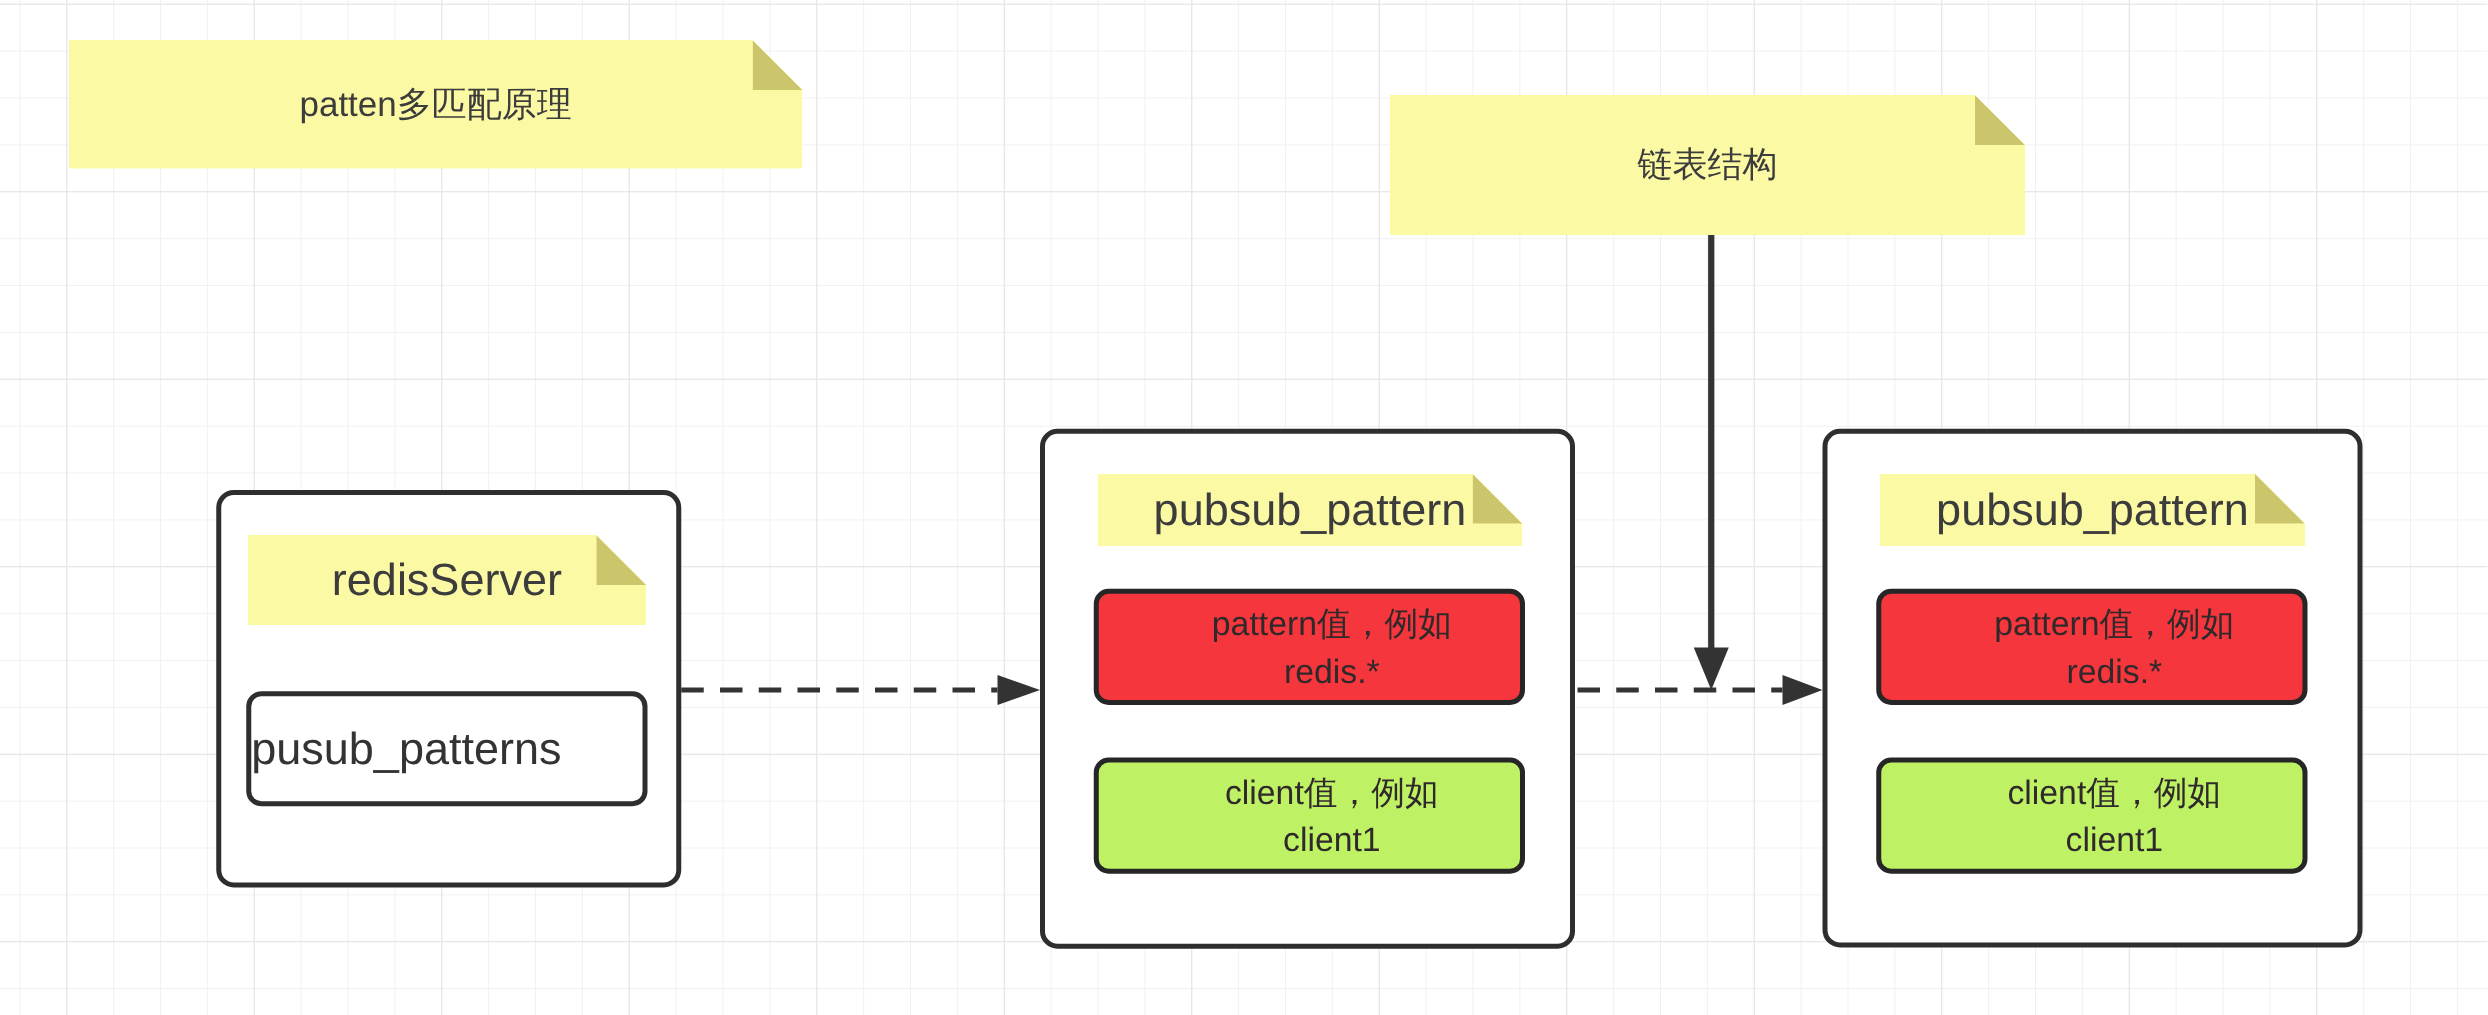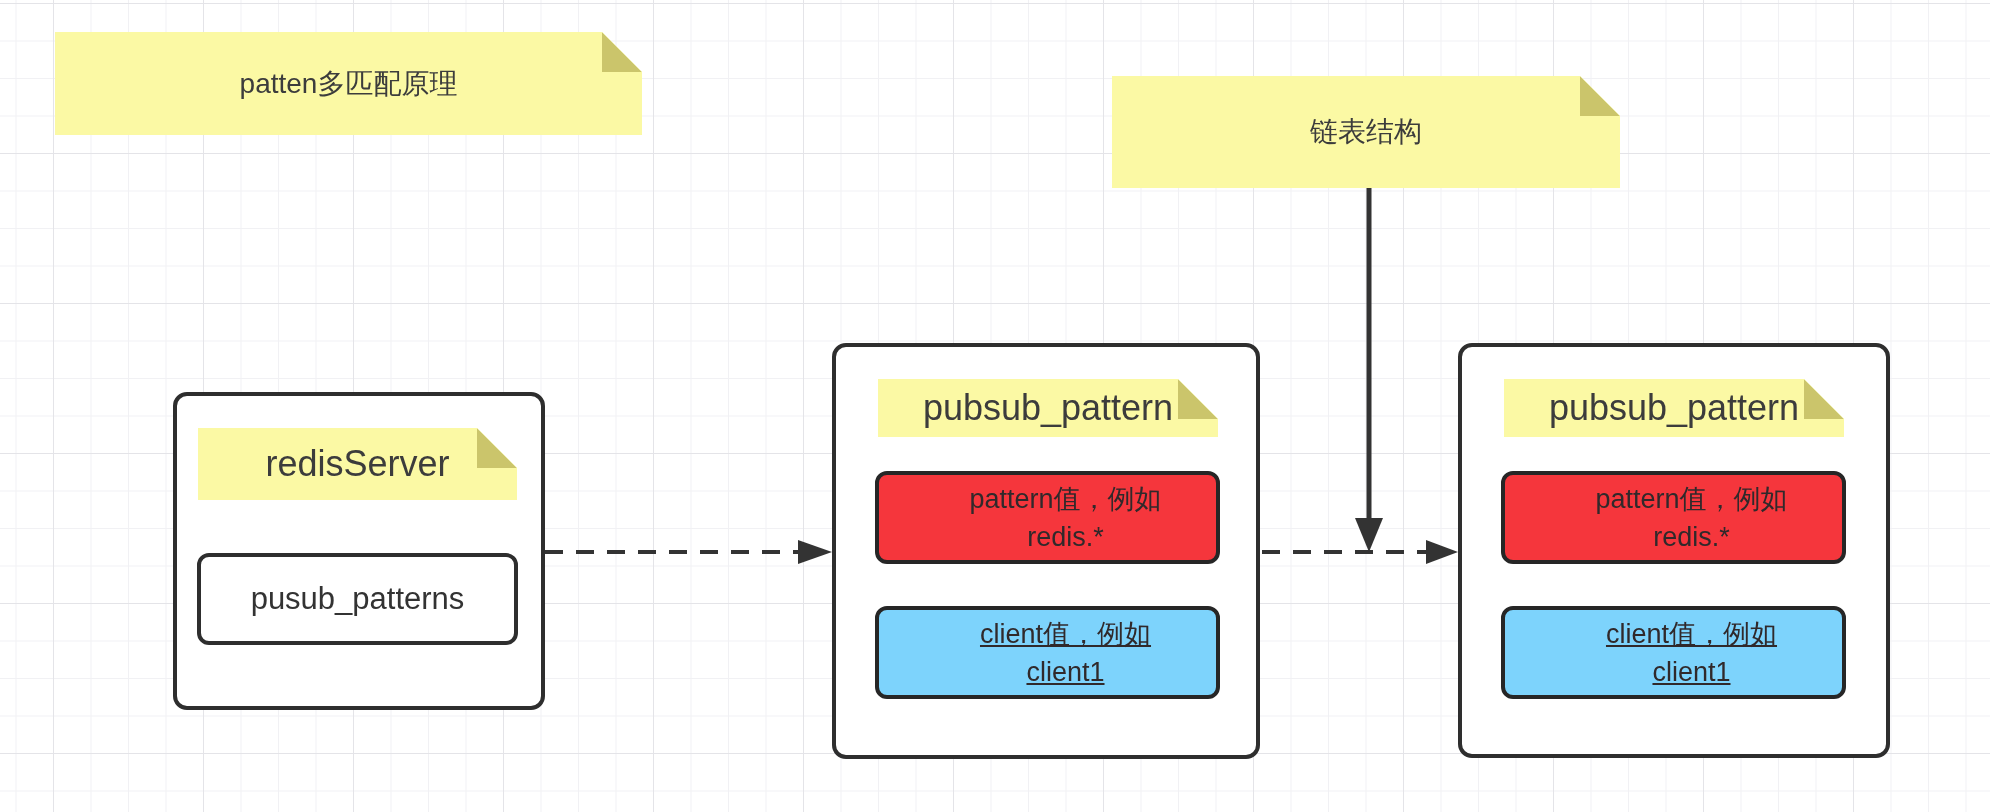--- a/index.html
+++ b/index.html
@@ -50,32 +50,32 @@
   .node-mid{left:832px;top:343px;width:428px;height:416px;}
   .node-right{left:1458px;top:343px;width:432px;height:415px;}
 
   .node-redis .note{left:21px;top:32px;width:319px;height:72px;}
   .node-pubsub .note{left:42px;top:32px;width:340px;height:58px;}
 
   .member-box{
     position:absolute;left:20px;top:157px;width:321px;height:92px;
     background:#ffffff;border:4px solid #2e2e2e;border-radius:12px;
     box-sizing:border-box;
-    display:flex;align-items:center;justify-content:center;
-    font-size:31px;color:#333333;
+    display:flex;align-items:center;
+    font-size:36px;color:#333333;
   }
   .value-box{
     position:absolute;left:39px;width:345px;height:93px;
     border:4px solid #262626;border-radius:12px;
     box-sizing:border-box;
     display:flex;flex-direction:column;align-items:center;justify-content:center;
     font-size:27px;line-height:38px;color:#30292b;text-align:center;padding-left:36px;
   }
   .value-red{top:124px;background:#f5363c;}
-  .value-cyan{top:259px;background:#7dd3fc;text-decoration:underline;}
+  .value-cyan{top:259px;background:#bef264;}
   .value-box span{display:block;}
 </style>
 </head>
 <body>
 
 <div class="canvas">
 
   <svg class="connector-layer" viewBox="0 0 1990 812" xmlns="http://www.w3.org/2000/svg">
     <g>
       <path d="M 545 552 L 798 552" stroke="#333333" stroke-width="4" stroke-dasharray="18 13" fill="none"></path>

